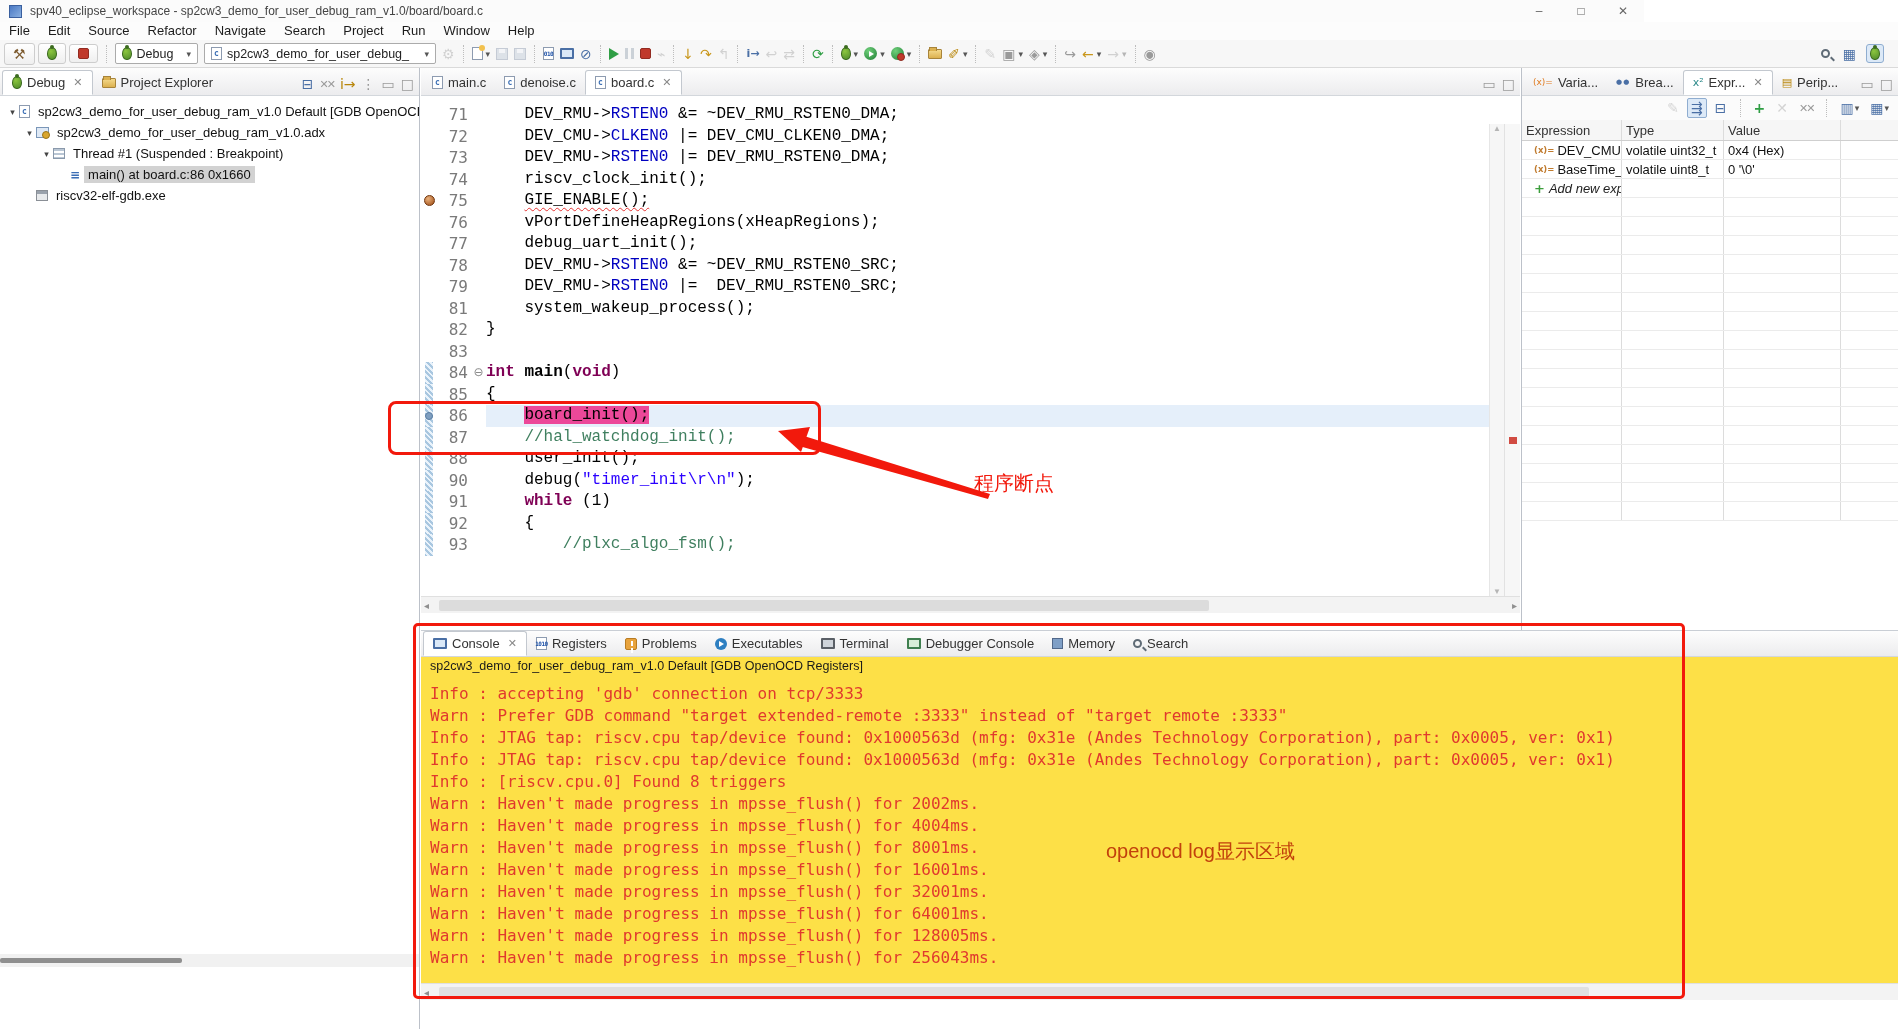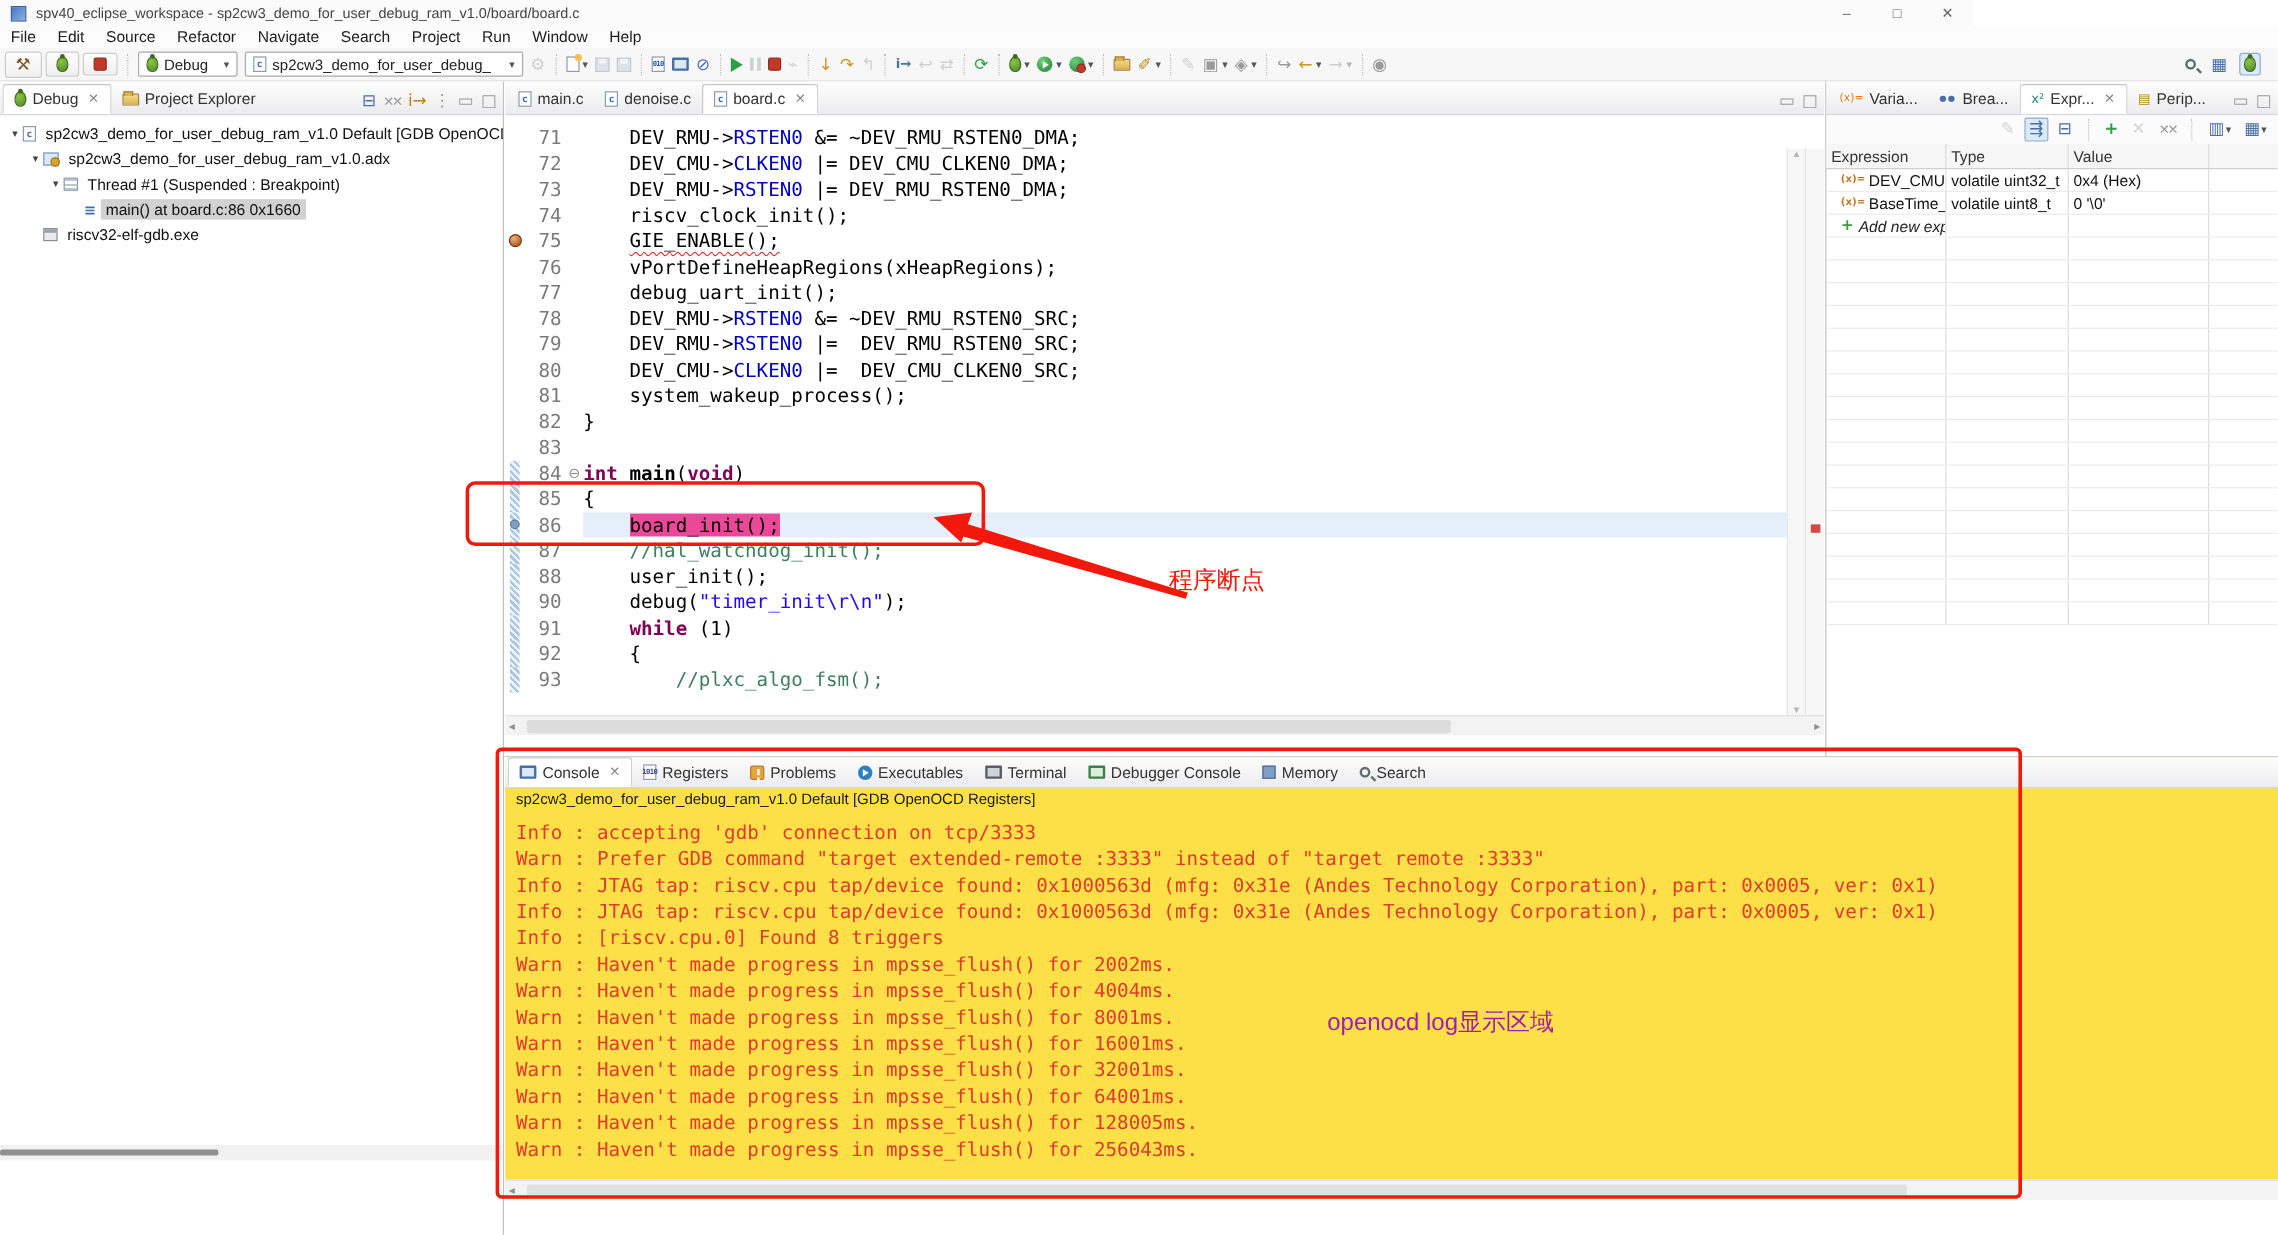--- a/index.html
+++ b/index.html
@@ -105,21 +105,21 @@
     font-size:16px; line-height:21.5px; }
   .cl-row { display:flex; height:21.5px; }
   .cl-ann { width:16px; flex:none; position:relative; display:flex; align-items:center; justify-content:center; }
   .cl-ann .hatch { position:absolute; left:4px; top:0; width:8px; height:100%;
     background:repeating-linear-gradient(45deg,#a9c7e0 0 2px,#eaf3fb 2px 4px); }
   .bp-dot { position:relative; width:11px; height:11px; border-radius:50%;
     background:radial-gradient(circle at 35% 30%,#eab17c,#9c4a12); border:1px solid #6f340c; }
   .cp-dot { position:relative; width:8px; height:8px; border-radius:50%; background:#7f9fc0; border:1px solid #5a7da3; }
   .cl-num { width:34px; flex:none; text-align:right; color:#7a7a7a; padding-right:3px; }
   .cl-fold { width:15px; flex:none; color:#8a8a8a; font-size:12px; text-align:center; font-family:"DejaVu Sans", sans-serif; }
-  .cl-content { flex:1; white-space:pre; color:#000; }
+  .cl-content { flex:1; white-space:pre; color:#000;font-family:Liberation Mono, monospace; }
   .cl-row.current .cl-content { background:#e5effa; }
   .sg-p { color:#000; } .sg-m { color:#0000c0; }
   .sg-k { color:#7f0055; font-weight:bold; } .sg-b { color:#000; font-weight:bold; }
   .sg-s { color:#2a00ff; } .sg-c { color:#3f7f5f; }
   .sg-q { text-decoration:underline; text-decoration-style:wavy; text-decoration-color:#e63333;
     text-decoration-thickness:1px; text-underline-offset:3px; text-decoration-skip-ink:none; }
   .sg-hl { background:#ec4899; }
   #ed-vscroll { position:absolute; right:16px; top:28px; bottom:17px; width:15px; background:#f6f6f6; border-left:1px solid #e6e6e6;
     display:flex; flex-direction:column; justify-content:space-between; align-items:center; color:#b5b5b5; font-size:8px; }
   #ed-ruler { position:absolute; right:0; top:28px; bottom:17px; width:16px; background:#f7f7f7; border-left:1px solid #e2e2e2; }
@@ -155,21 +155,21 @@
   #cons-hscroll { position:absolute; left:0; right:0; bottom:0; height:17px; background:#f3f3f3; border-top:1px solid #e0e0e0;
     display:flex; align-items:center; justify-content:space-between; padding:0 3px; color:#8f8f8f; font-size:10px; }
   #cons-hscroll .thumb { position:absolute; left:18px; top:3px; width:1150px; height:11px; background:#e0e0e0; border-radius:2px; }
 
   
   .overlay { position:absolute; z-index:50; pointer-events:none; }
   #anno-box-breakpoint { left:388px; top:401px; width:433px; height:54px; border:3px solid #f2190c; border-radius:8px; }
   #anno-box-console { left:413px; top:623px; width:1272px; height:376px; border:3px solid #f2190c; border-radius:5px; }
   #anno-arrow { left:0; top:0; width:1898px; height:1029px; }
   #anno-text-breakpoint { left:974px; top:470px; font-size:20px; color:#f2190c; }
-  #anno-text-log { left:1106px; top: 838px; font-size:20px; color:#a21caf; }
+  #anno-text-log { left:1106px; top: 838px; font-size:20px; color:#c2410c; }
 
   .glyph-btn { display:inline-flex; align-items:center; }
 </style>
 </head>
 <body>
 
 <div id="titlebar">
   <span id="title-icon"></span>
   <span>spv40_eclipse_workspace - sp2cw3_demo_for_user_debug_ram_v1.0/board/board.c</span>
   <span id="win-controls">
@@ -500,26 +500,20 @@
           <span class="cl-content"><span class="sg-p">    DEV_RMU-&gt;</span><span class="sg-m">RSTEN0</span><span class="sg-p"> &amp;= ~DEV_RMU_RSTEN0_SRC;</span></span>
         </div>
         <div class="cl-row">
           <span class="cl-ann"></span>
           <span class="cl-num">79</span>
           <span class="cl-fold"></span>
           <span class="cl-content"><span class="sg-p">    DEV_RMU-&gt;</span><span class="sg-m">RSTEN0</span><span class="sg-p"> |=  DEV_RMU_RSTEN0_SRC;</span></span>
         </div>
         <div class="cl-row">
           <span class="cl-ann"></span>
-          <span class="cl-num">80</span>
-          <span class="cl-fold"></span>
-          <span class="cl-content"><span class="sg-p">    DEV_CMU-&gt;</span><span class="sg-m">CLKEN0</span><span class="sg-p"> |=  DEV_CMU_CLKEN0_SRC;</span></span>
-        </div>
-        <div class="cl-row">
-          <span class="cl-ann"></span>
           <span class="cl-num">81</span>
           <span class="cl-fold"></span>
           <span class="cl-content"><span class="sg-p">    system_wakeup_process();</span></span>
         </div>
         <div class="cl-row">
           <span class="cl-ann"></span>
           <span class="cl-num">82</span>
           <span class="cl-fold"></span>
           <span class="cl-content"><span class="sg-p">}</span></span>
         </div>

